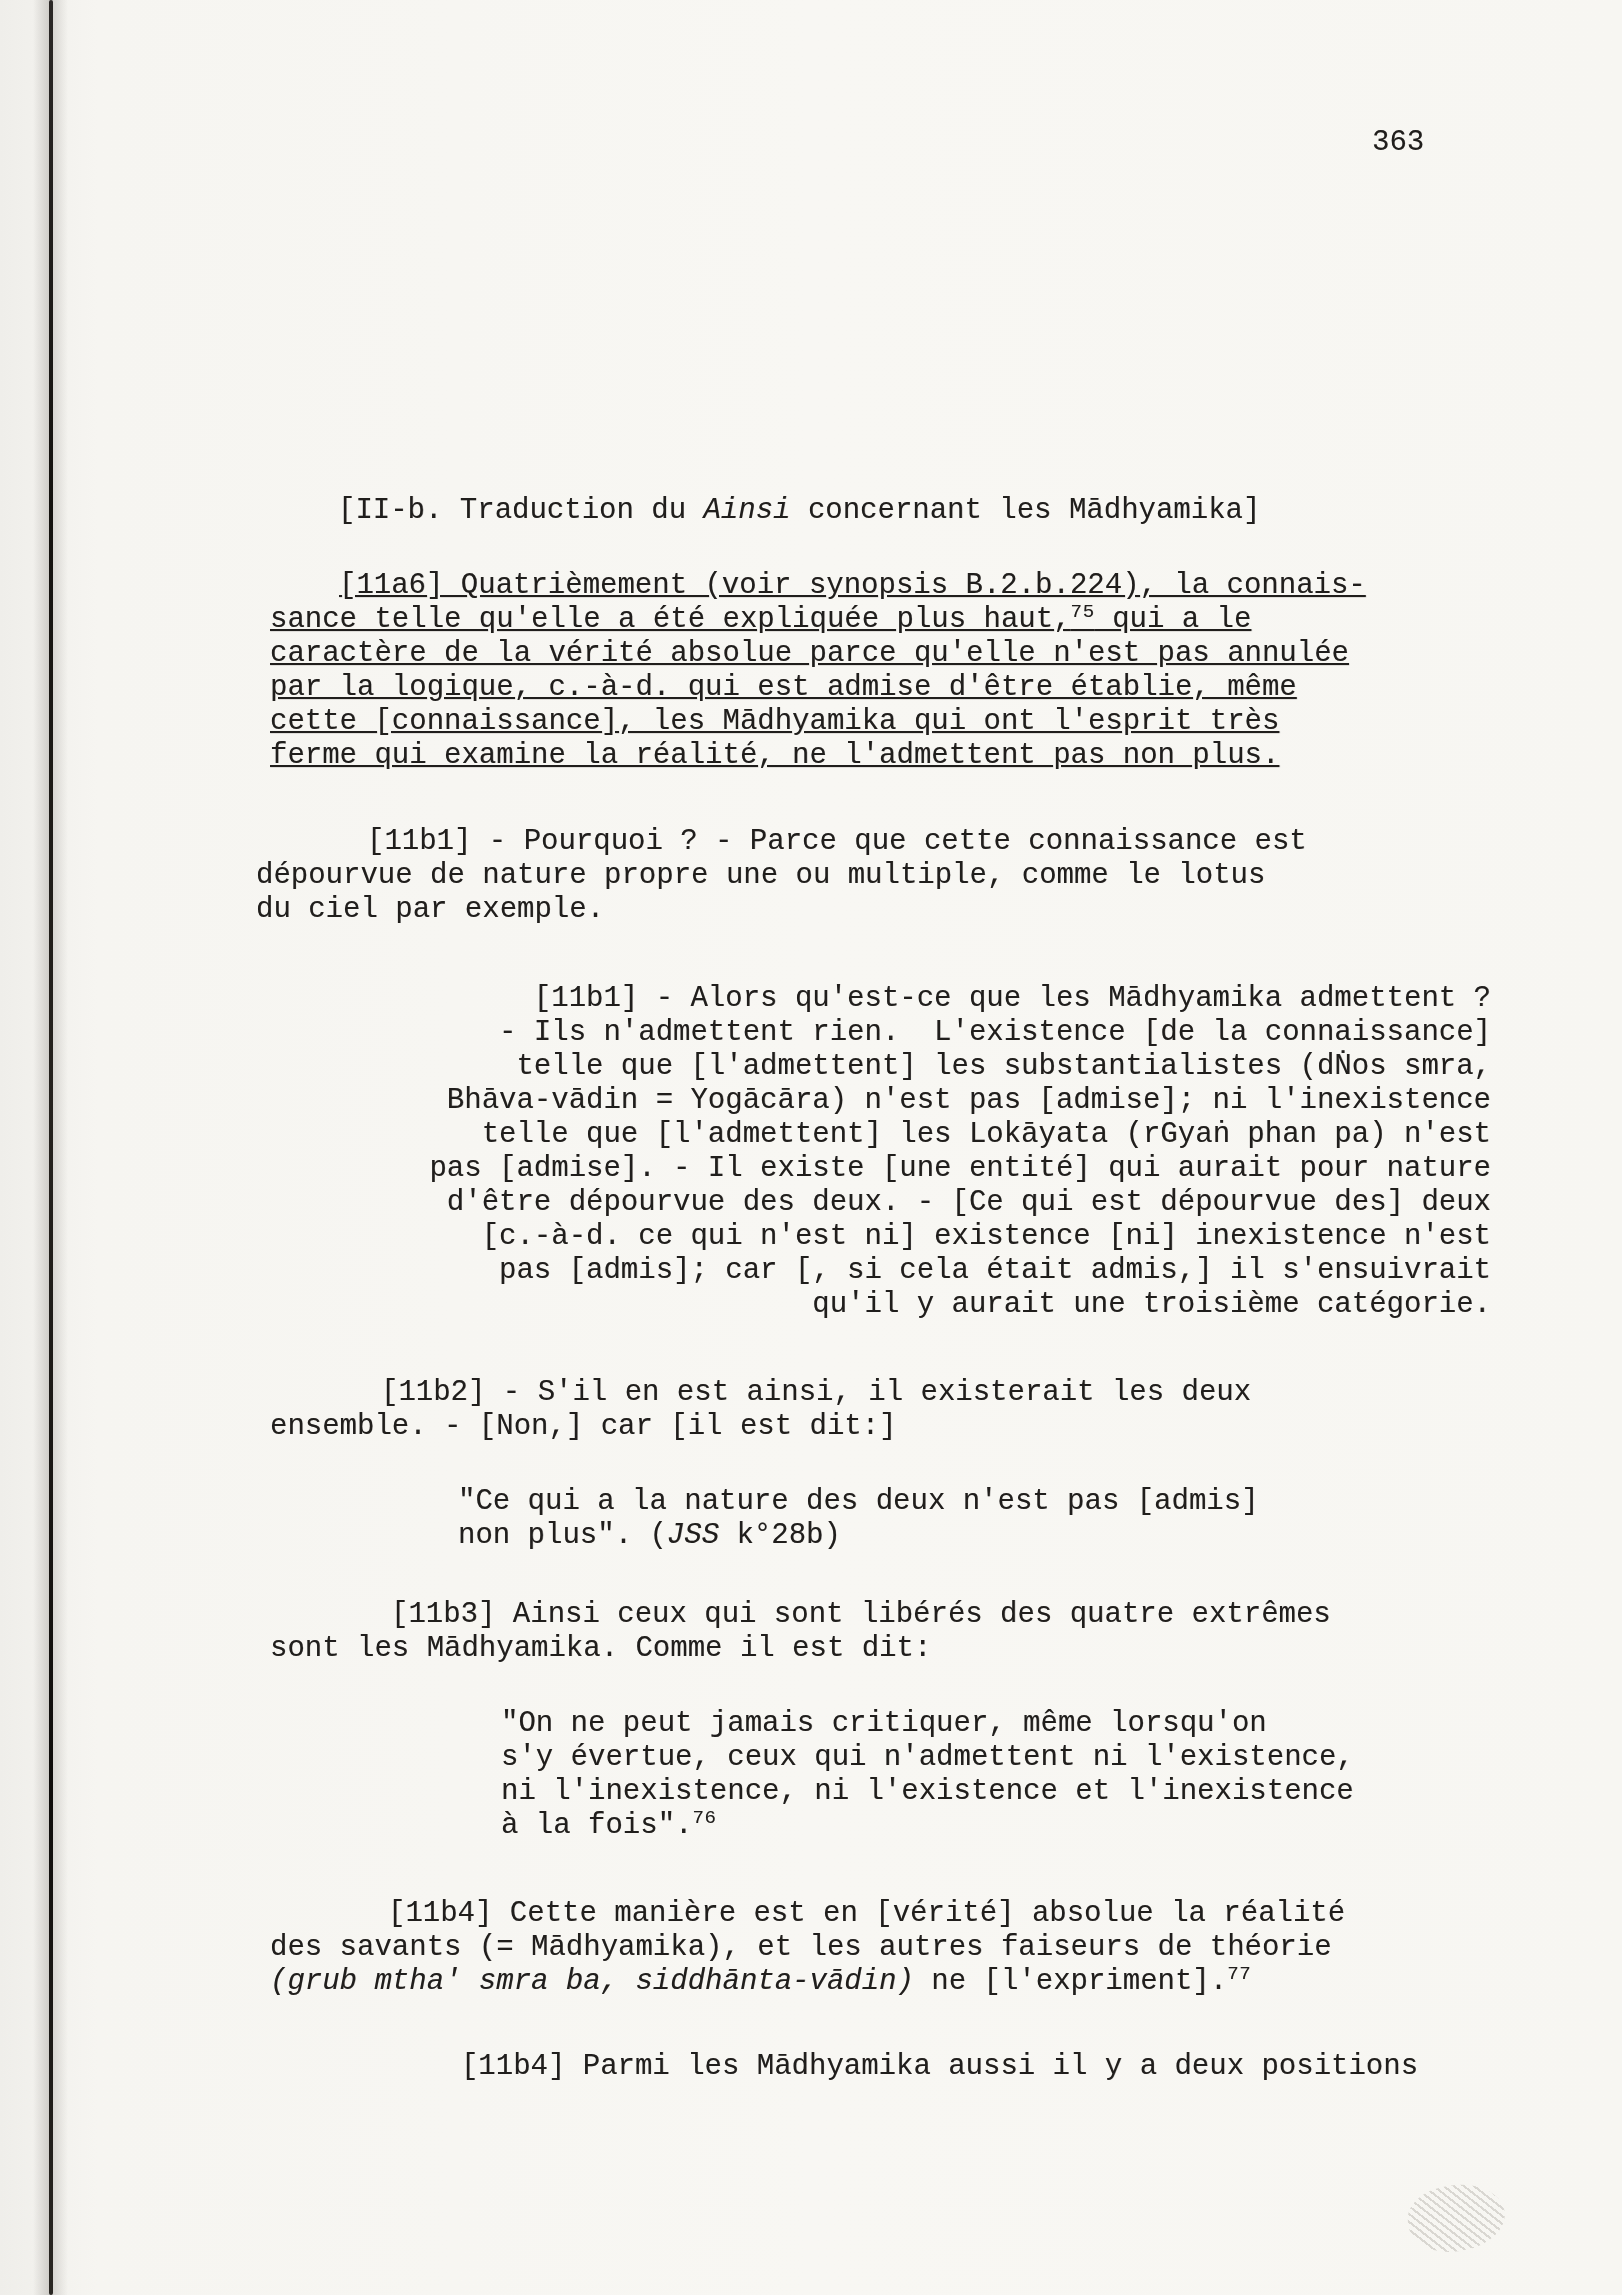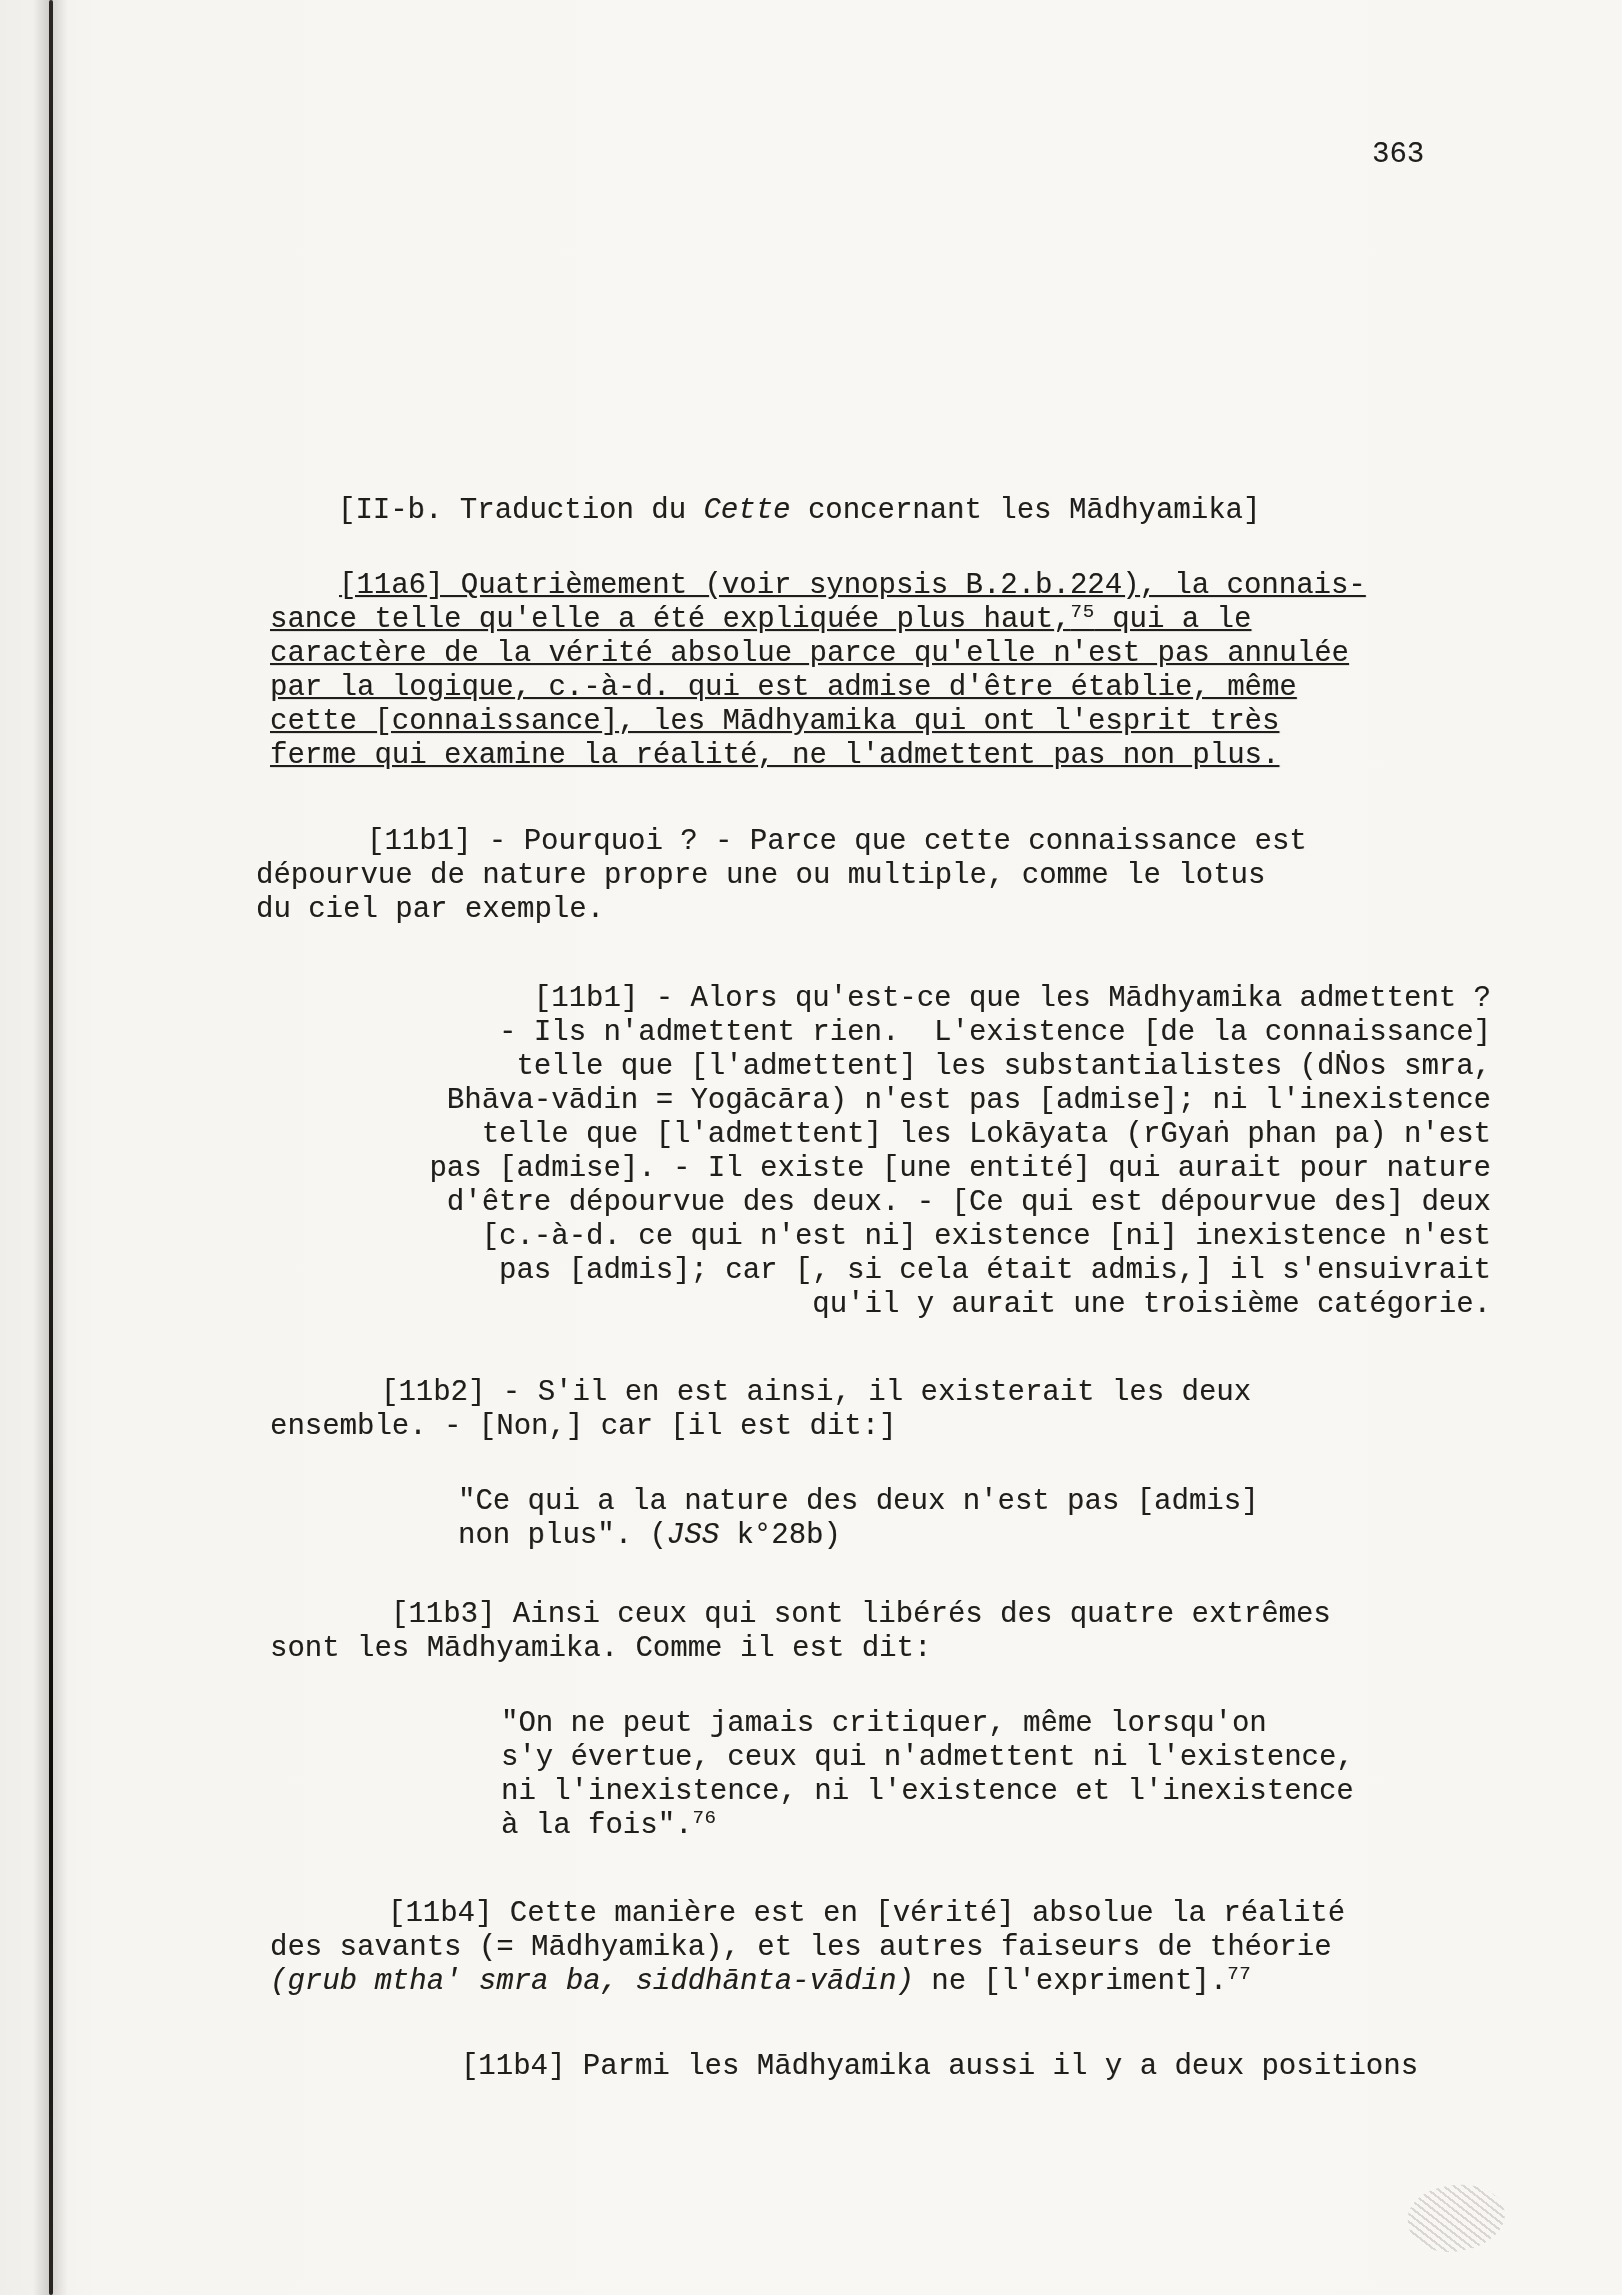--- a/index.html
+++ b/index.html
@@ -39,21 +39,21 @@
     width: 1221px;
     text-shadow: 0.3px 0.3px 0.6px rgba(25,22,20,0.38);
   }
   .txt em { font-style: italic; }
   .txt sup {
     font-size: 19px;
     line-height: 0;
     vertical-align: 10.4px;
     letter-spacing: 0.7px;
   }
-  .page-number   { left: 1372px; top: 138px; width: 139px; }
+  .page-number   { left: 1372px; top: 126px; width: 139px; }
   .tibetan       { left: 270px;  top: 313px;  line-height: 49px; }
   .heading       { left: 338px;  top: 494px; }
   .p-11a6        { left: 270px;  top: 569px;  text-indent: 69px; text-decoration: underline; }
   .p-11b1-why    { left: 256px;  top: 825px; text-indent: 111px; }
   .p-11b1-alors  { left: 270px;  top: 982px; text-indent: 111px; text-align: right; }
   .p-11b2        { left: 270px;  top: 1376px; text-indent: 111px; }
   .q-jss         { left: 458px;  top: 1485px; }
   .p-11b3        { left: 270px;  top: 1598px; text-indent: 121px; }
   .q-extremes    { left: 501px;  top: 1707px; }
   .p-11b4-a      { left: 270px;  top: 1897px; text-indent: 118px; }
@@ -73,21 +73,21 @@
 <body>
 
 <div class="page">
 
   <div class="binding-soft"></div>
   <div class="binding-line"></div>
 
   <div class="txt page-number">363</div>
 
 
-  <div class="txt heading"><span>[II-b. Traduction du </span><em>Cette</em><span> concernant les Mādhyamika]</span></div>
+  <div class="txt heading"><span>[II-b. Traduction du </span><em>Ainsi</em><span> concernant les Mādhyamika]</span></div>
 
   <div class="txt p-11a6"><span>[11a6] Quatrièmement (voir synopsis B.2.b.224), la connais-
 sance telle qu'elle a été expliquée plus haut,</span><sup>75</sup><span> qui a le
 caractère de la vérité absolue parce qu'elle n'est pas annulée
 par la logique, c.-à-d. qui est admise d'être établie, même
 cette [connaissance], les Mādhyamika qui ont l'esprit très
 ferme qui examine la réalité, ne l'admettent pas non plus.</span></div>
 
   <div class="txt p-11b1-why"><span>[11b1] - Pourquoi ? - Parce que cette connaissance est
 dépourvue de nature propre une ou multiple, comme le lotus

